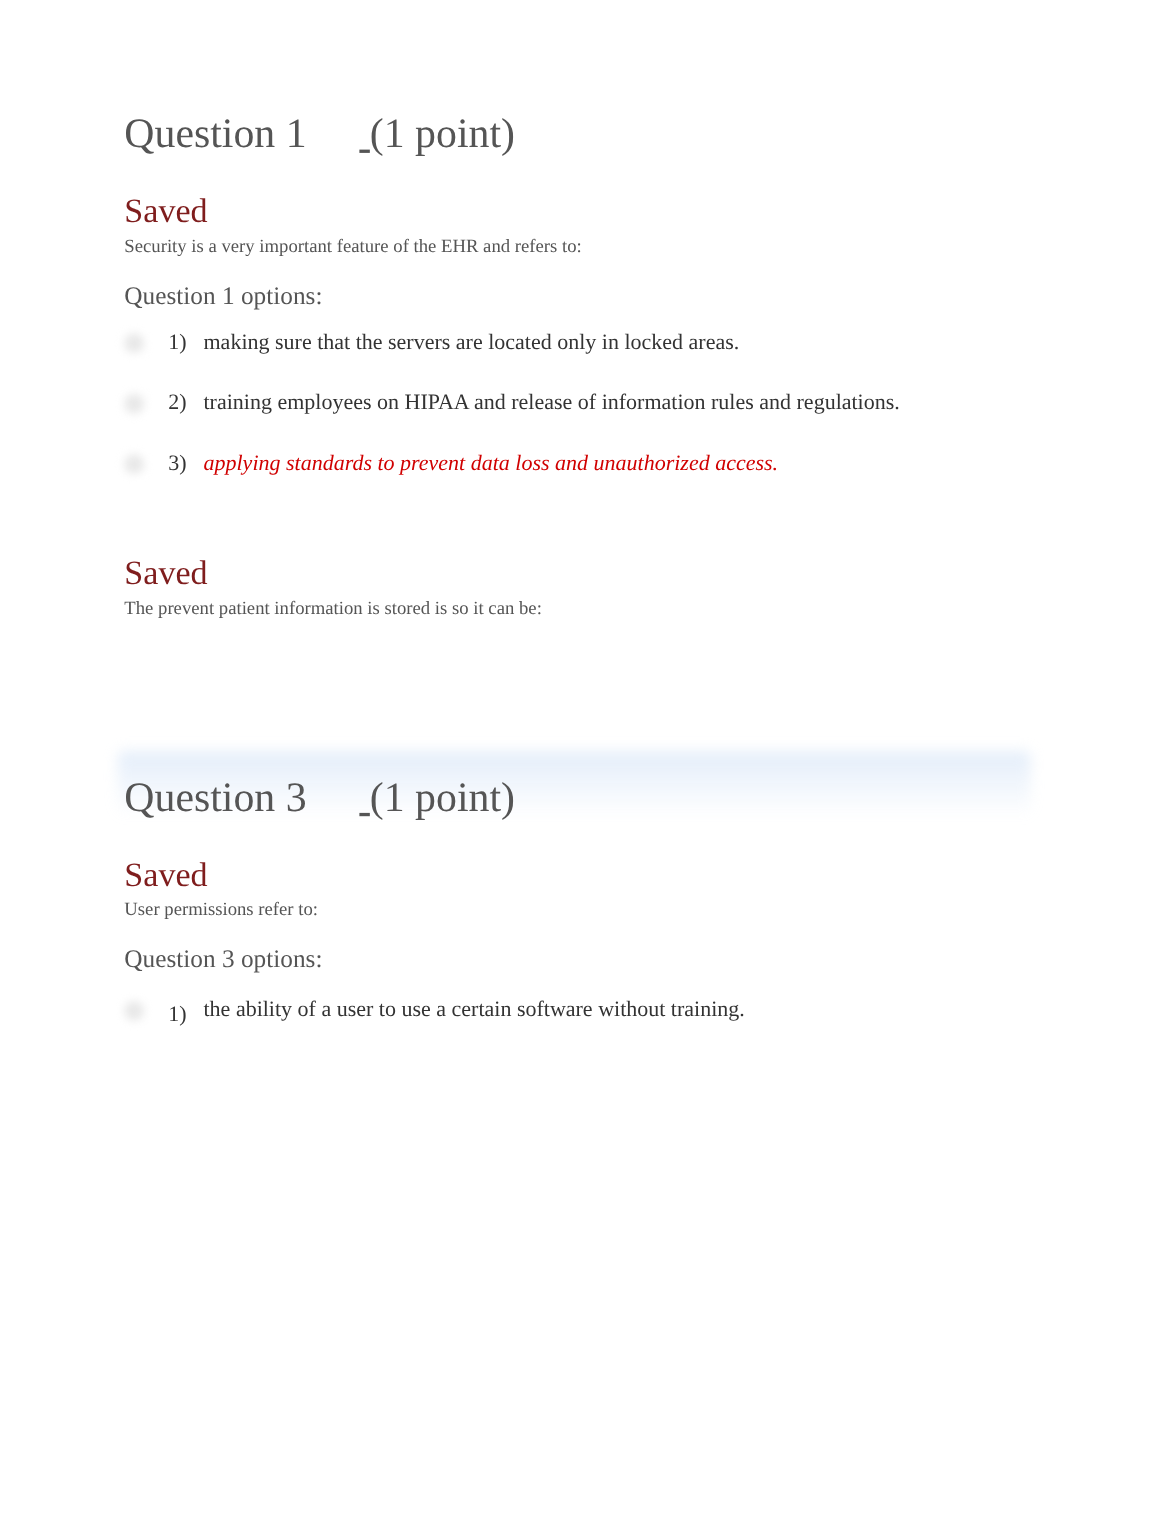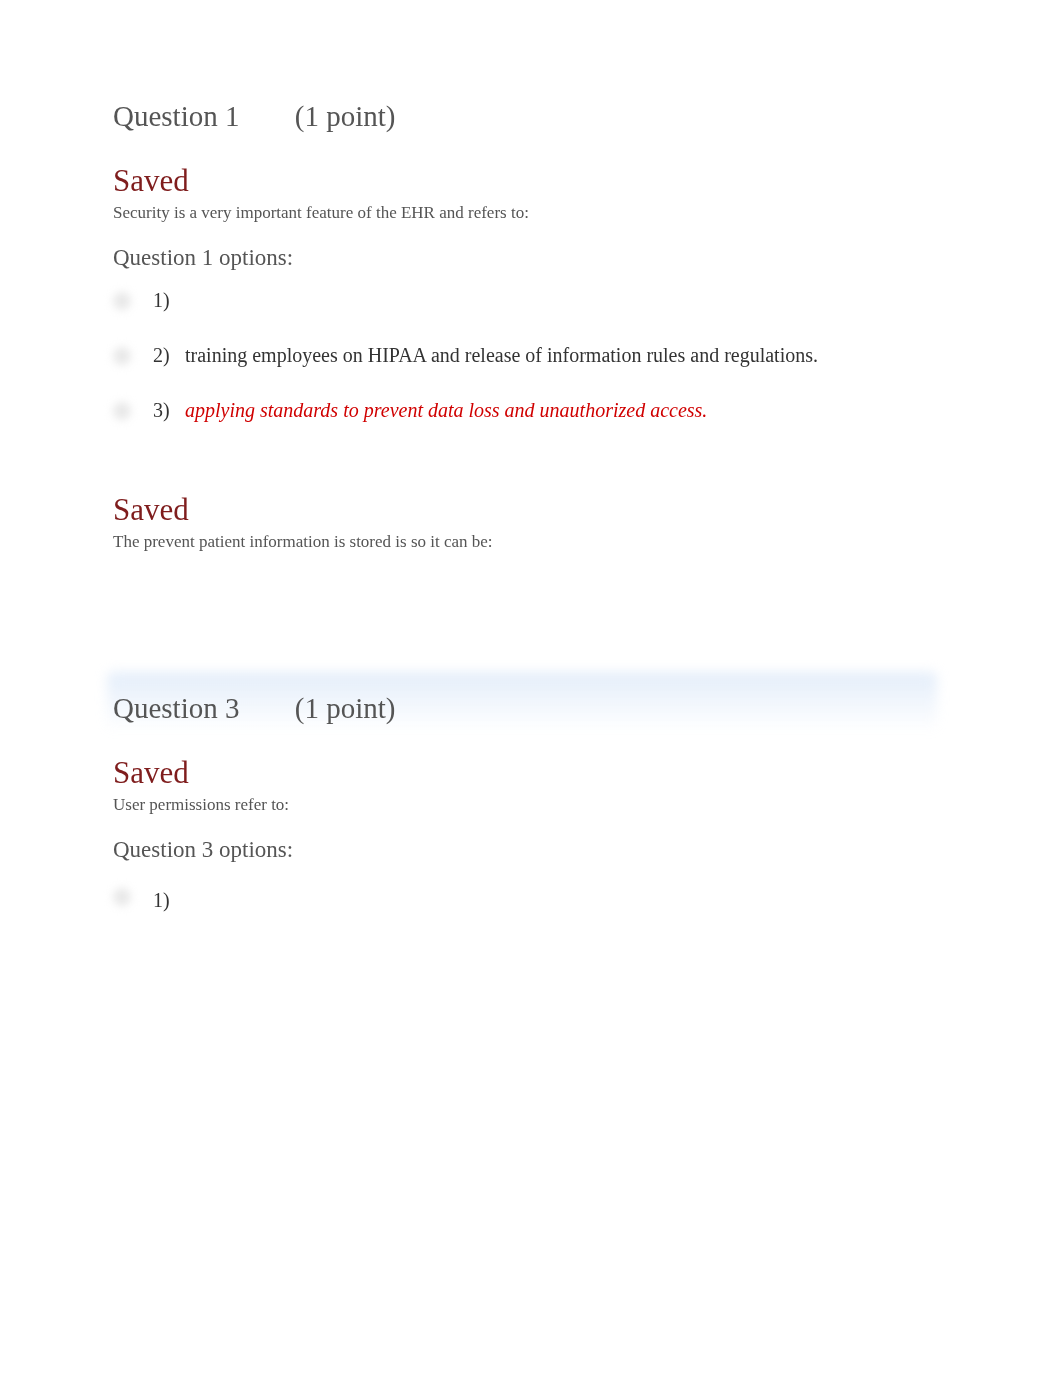--- a/index.html
+++ b/index.html
@@ -11,24 +11,25 @@
       font-family: Georgia, 'Times New Roman', serif;
       background: #ffffff;
       width: 1062px;
       padding: 100px 0 0 113px;
       color: #333;
     }
     .question-block {
       margin-bottom: 70px;
     }
     .question-header {
-      font-size: 29px;
+      font-size: 38px;
       color: #555;
       margin-bottom: 30px;
       font-weight: normal;
+      text-decoration: underline;
     }
     .question-number {
       display: inline-block;
       margin-right: 48px;
     }
     .question-points {
       display: inline-block;
     }
     .status-line {
       font-size: 31px;
@@ -112,20 +113,21 @@
     <span class="question-number">Question 1</span>
     <span class="question-points">(1 point)</span>
   </h2>
   <div class="status-line">Saved</div>
   <div class="question-prompt">Security is a very important feature of the EHR and refers to:</div>
   <div class="options-label">Question 1 options:</div>
 
   <div class="option-row">
     <div class="option-radio"></div>
     <div class="option-number">1)</div>
+    <div class="option-text">making sure that the servers are located only in locked areas.</div>
   </div>
 
   <div class="option-row">
     <div class="option-radio"></div>
     <div class="option-number">2)</div>
     <div class="option-text">training employees on HIPAA and release of information rules and regulations.</div>
   </div>
 
   <div class="option-row">
     <div class="option-radio"></div>
@@ -146,15 +148,16 @@
       <span class="question-number">Question 3</span>
       <span class="question-points">(1 point)</span>
     </h2>
     <div class="status-line">Saved</div>
     <div class="question-prompt">User permissions refer to:</div>
     <div class="options-label">Question 3 options:</div>
 
     <div class="option-row-q3">
       <div class="option-radio"></div>
       <div class="option-number">1)</div>
+      <div class="option-text">the ability of a user to use a certain software without training.</div>
     </div>
   </div>
 </div>
 
 </body></html>

